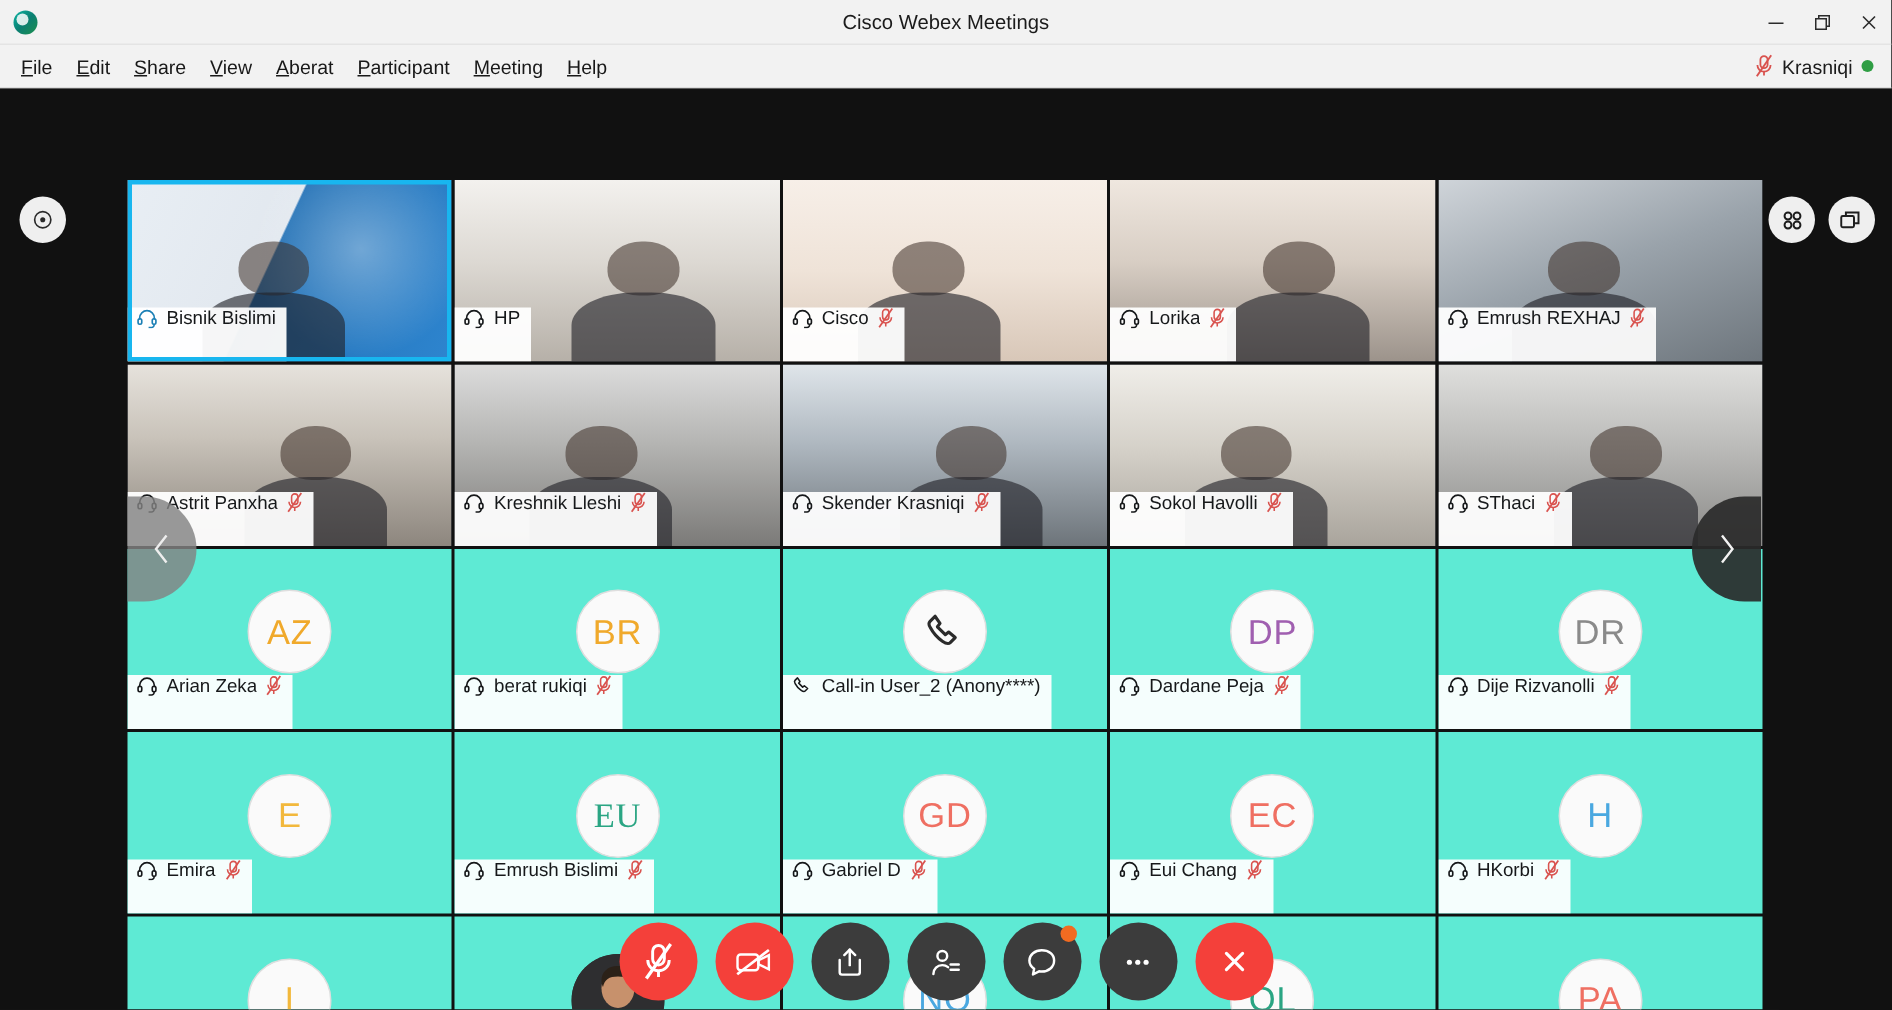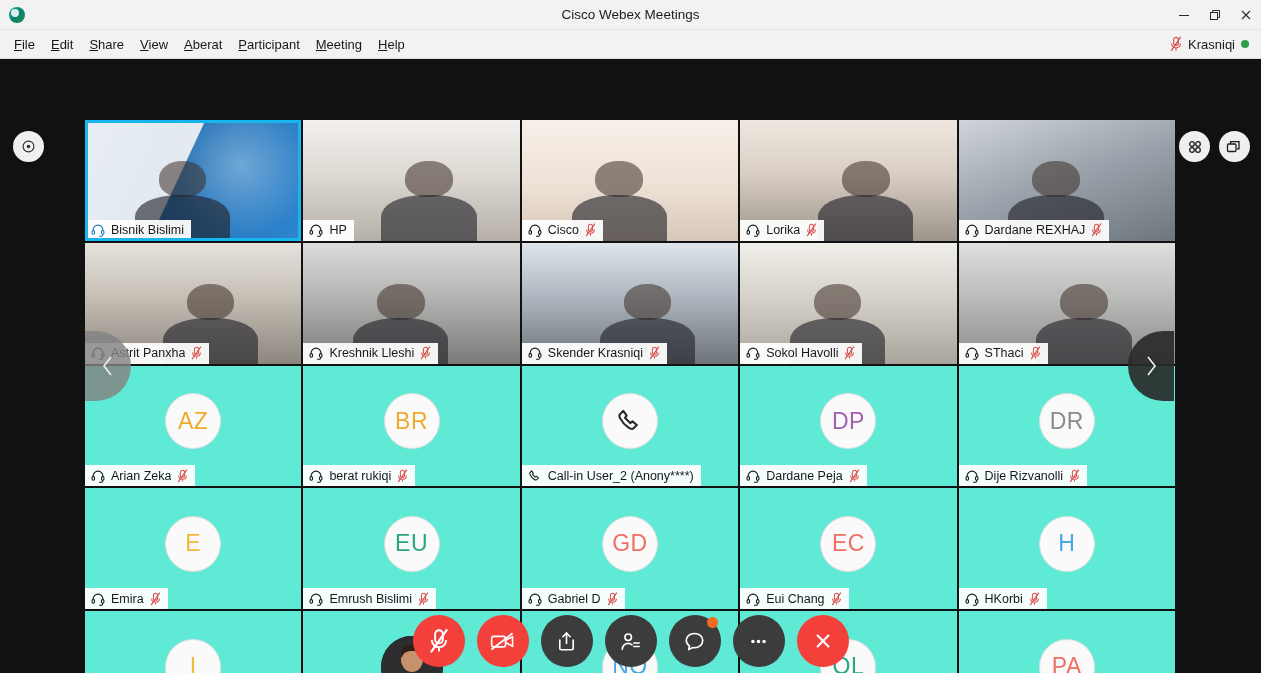--- a/index.html
+++ b/index.html
@@ -158,24 +158,24 @@
     border-radius: 50%;
     overflow: hidden;
     background: #2d2d2d;
   }
 
   
   .nameplate {
     position: absolute;
     left: 0; bottom: 0;
     max-width: 99%;
-    height: 21px;
+    height: 36px;
     background: rgba(255,255,255,0.94);
     display: flex;
-    align-items: center;
+    align-items: flex-start;
     gap: 6px;
     padding: 0 7px 0 6px;
     font-size: 12.5px;
     color: #16181a;
     white-space: nowrap;
     z-index: 4;
   }
   .nameplate .np-name {
     overflow: hidden;
     text-overflow: ellipsis;
@@ -440,21 +440,21 @@
             <span class="ic">
               <svg viewBox="0 0 16 16" width="14" height="14">
                 <g fill="none" stroke="#16181a" stroke-width="1.25">
         <path d="M2.4 9.4V8a5.6 5.6 0 0 1 11.2 0v1.4"></path>
         <rect x="1.2" y="8.6" width="2.8" height="4.2" rx="1.3"></rect>
         <rect x="12" y="8.6" width="2.8" height="4.2" rx="1.3"></rect>
         <path d="M13.4 12.8v.5a1.9 1.9 0 0 1-1.9 1.9H9.2"></path>
                 </g>
               </svg>
             </span>
-            <span class="np-name">Dardane REXHAJ</span>
+            <span class="np-name">Emrush REXHAJ</span>
             <span class="ic">
               <svg viewBox="0 0 12 16" width="11" height="14">
                 <g fill="none" stroke="#d9534f" stroke-width="1.2">
         <rect x="3.6" y="1.4" width="4.8" height="8" rx="2.4"></rect>
         <path d="M1.6 7.4c0 2.6 2 4.4 4.4 4.4s4.4-1.8 4.4-4.4"></path>
         <line x1="6" y1="11.8" x2="6" y2="14.4"></line>
         <line x1="1" y1="15" x2="11" y2="0.8" stroke-width="1.35"></line>
                 </g>
               </svg>
             </span>
@@ -744,21 +744,21 @@
         <rect x="3.6" y="1.4" width="4.8" height="8" rx="2.4"></rect>
         <path d="M1.6 7.4c0 2.6 2 4.4 4.4 4.4s4.4-1.8 4.4-4.4"></path>
         <line x1="6" y1="11.8" x2="6" y2="14.4"></line>
         <line x1="1" y1="15" x2="11" y2="0.8" stroke-width="1.35"></line>
                 </g>
               </svg>
             </span>
           </div>
         </div>
         <div class="tile">
-          <div class="avatar-circle" style="color: rgb(42, 165, 131);">EU</div>
+          <div class="avatar-circle" style="color: rgb(42, 165, 131); font-family: Liberation Serif, serif;">EU</div>
           <div class="nameplate">
             <span class="ic">
               <svg viewBox="0 0 16 16" width="14" height="14">
                 <g fill="none" stroke="#16181a" stroke-width="1.25">
         <path d="M2.4 9.4V8a5.6 5.6 0 0 1 11.2 0v1.4"></path>
         <rect x="1.2" y="8.6" width="2.8" height="4.2" rx="1.3"></rect>
         <rect x="12" y="8.6" width="2.8" height="4.2" rx="1.3"></rect>
         <path d="M13.4 12.8v.5a1.9 1.9 0 0 1-1.9 1.9H9.2"></path>
                 </g>
               </svg>

